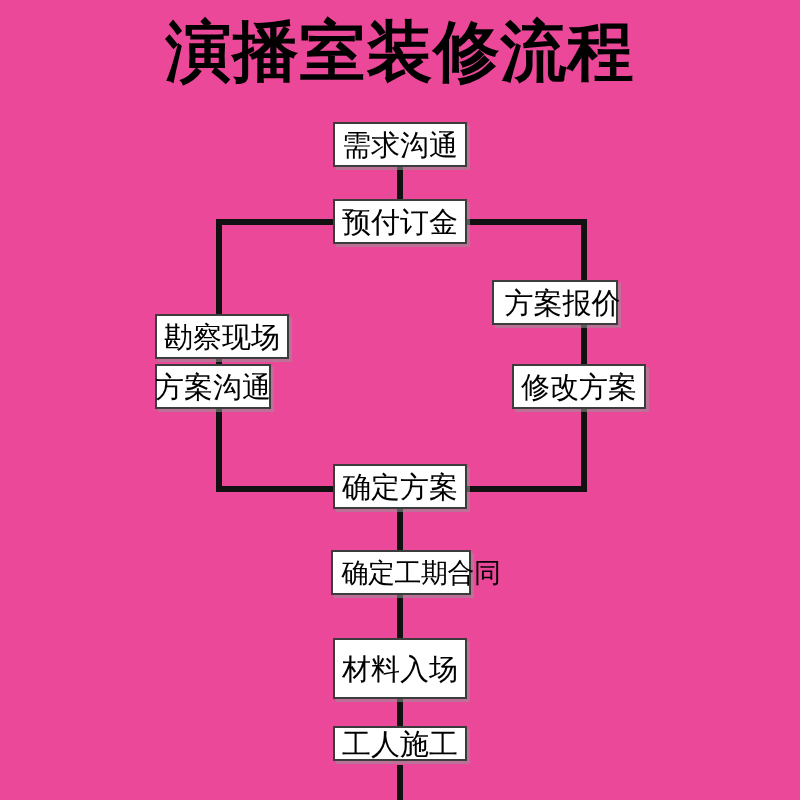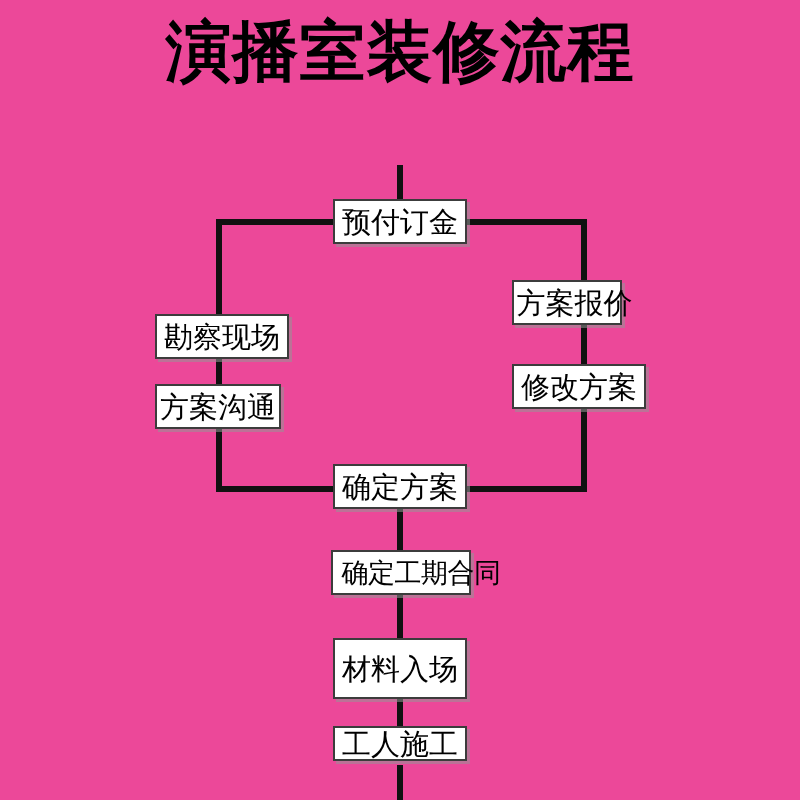--- a/index.html
+++ b/index.html
@@ -91,34 +91,37 @@
   <div class="line h" style="left:455px; top:486px; width:132px;"></div>
 
   <div class="line v" style="left:397px; top:500px; height:55px;"></div>
 
   <div class="line v" style="left:397px; top:588px; height:55px;"></div>
 
   <div class="line v" style="left:397px; top:676px; height:55px;"></div>
 
   <div class="line v" style="left:397px; top:765px; height:35px;"></div>
 
+  <div class="node" style="left:333px; top:122px; width:134px; height:45px;">
+    <span class="node-label">需求沟通</span>
+  </div>
 
   <div class="node" style="left:333px; top:199px; width:134px; height:45px;">
     <span class="node-label">预付订金</span>
   </div>
 
   <div class="node" style="left:155px; top:280px; width:134px; height:45px;margin-top:34px;">
     <span class="node-label">勘察现场</span>
   </div>
 
-  <div class="node" style="left:155px; top:384px; width:126px; height:45px;">
+  <div class="node" style="left:155px; top:364px; width:116px; height:45px;">
     <span class="node-label">方案沟通</span>
   </div>
 
-  <div class="node" style="left:512px; top:280px; width:110px; height:45px;padding-left:15px;">
+  <div class="node" style="left:492px; top:280px; width:126px; height:45px;padding-left:15px;">
     <span class="node-label">方案报价</span>
   </div>
 
   <div class="node" style="left:512px; top:364px; width:134px; height:45px;">
     <span class="node-label">修改方案</span>
   </div>
 
   <div class="node" style="left:333px; top:464px; width:134px; height:45px;">
     <span class="node-label">确定方案</span>
   </div>

